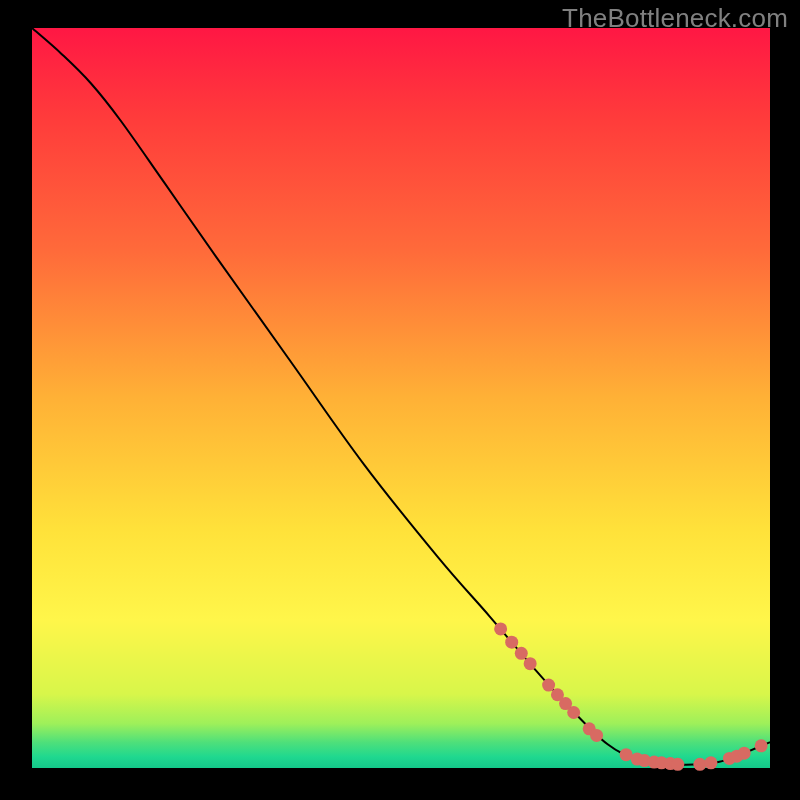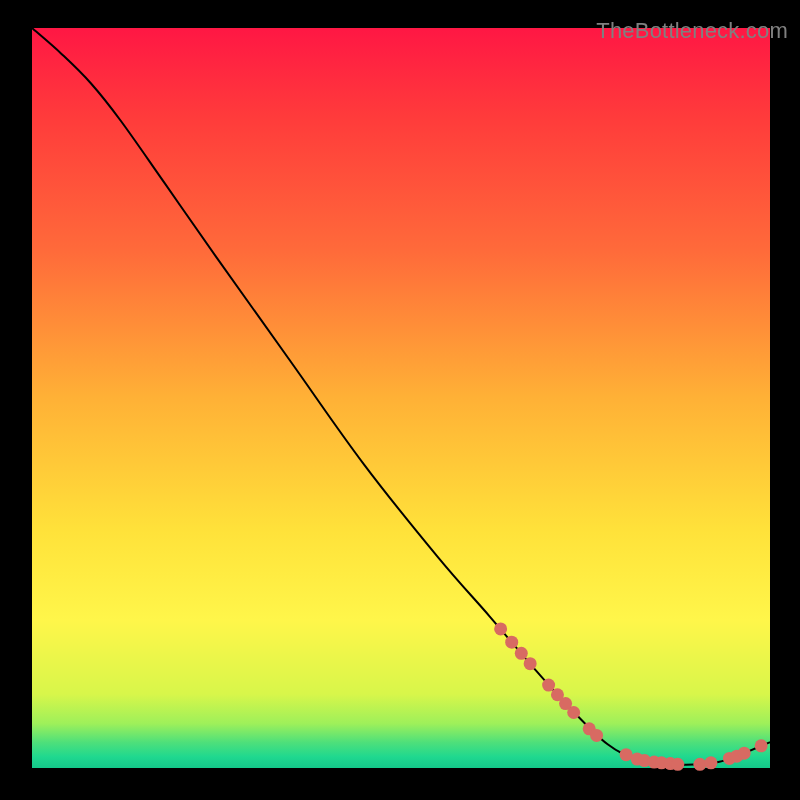--- a/index.html
+++ b/index.html
@@ -10,25 +10,25 @@
     background: #000;
     overflow: hidden;
   }
   .chart-container {
     position: relative;
     width: 800px;
     height: 800px;
   }
   .watermark {
     position: absolute;
-    top: 18px;
+    top: 3px;
     right: 12px;
     color: #808080;
     font-family: Arial, Helvetica, sans-serif;
-    font-size: 22px;
+    font-size: 26px;
     font-weight: 500;
     letter-spacing: 0.2px;
     z-index: 10;
   }
   svg {
     display: block;
   }
 </style>
 </head>
 <body>

